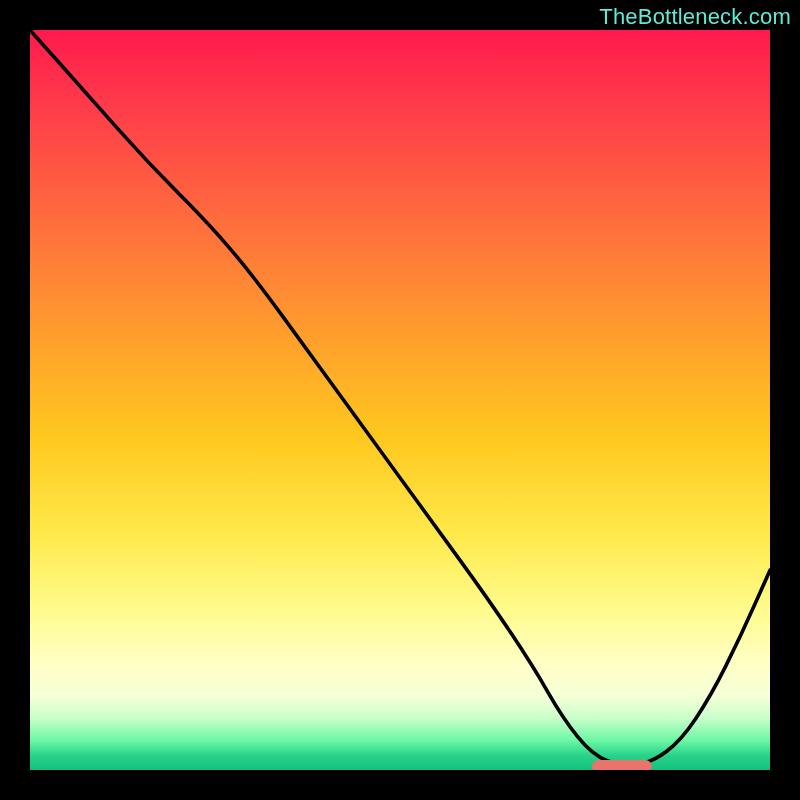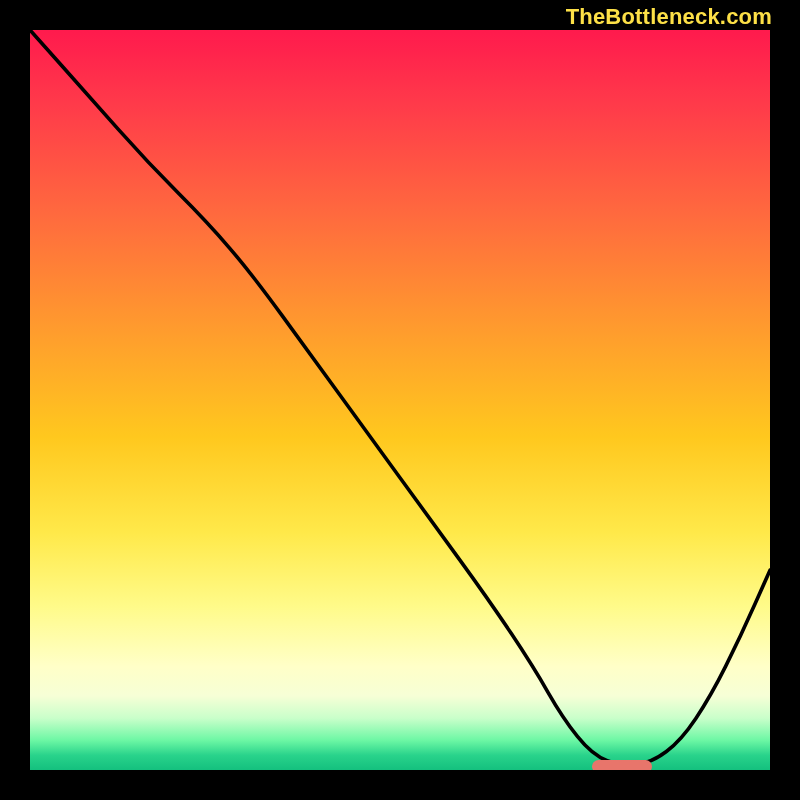--- a/index.html
+++ b/index.html
@@ -52,24 +52,24 @@
     inset: 0;
   }
   .marker {
     position: absolute;
     background: #e8756b;
     border-radius: 8px;
   }
   .watermark {
     position: absolute;
     top: 4px;
-    right: 28px;
-    color: #fde047;
+    right: 9px;
+    color: #5eead4;
     font-size: 22px;
-    font-weight: 700;
+    font-weight: 400;
     letter-spacing: 0.2px;
   }
 </style>
 </head>
 <body>
 
 <div class="frame">
 
   <div class="plot-area">
     <div class="gradient-bg"></div>

